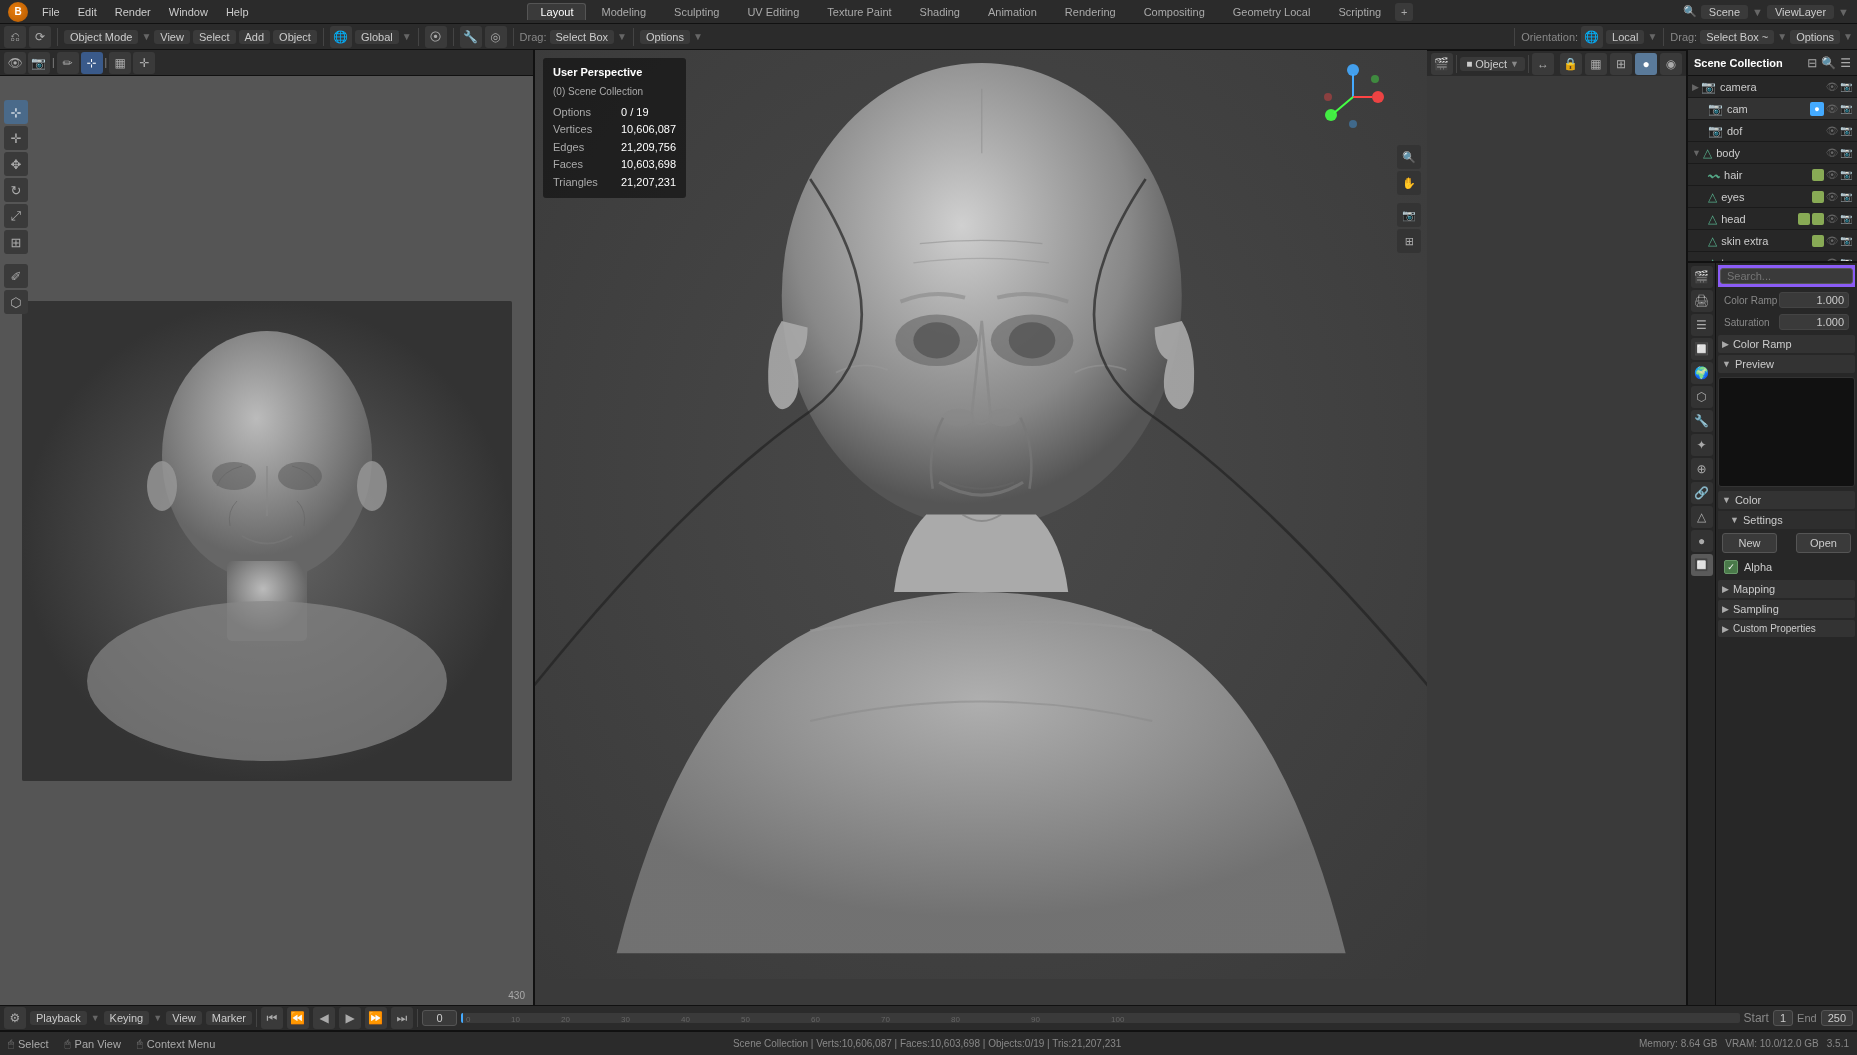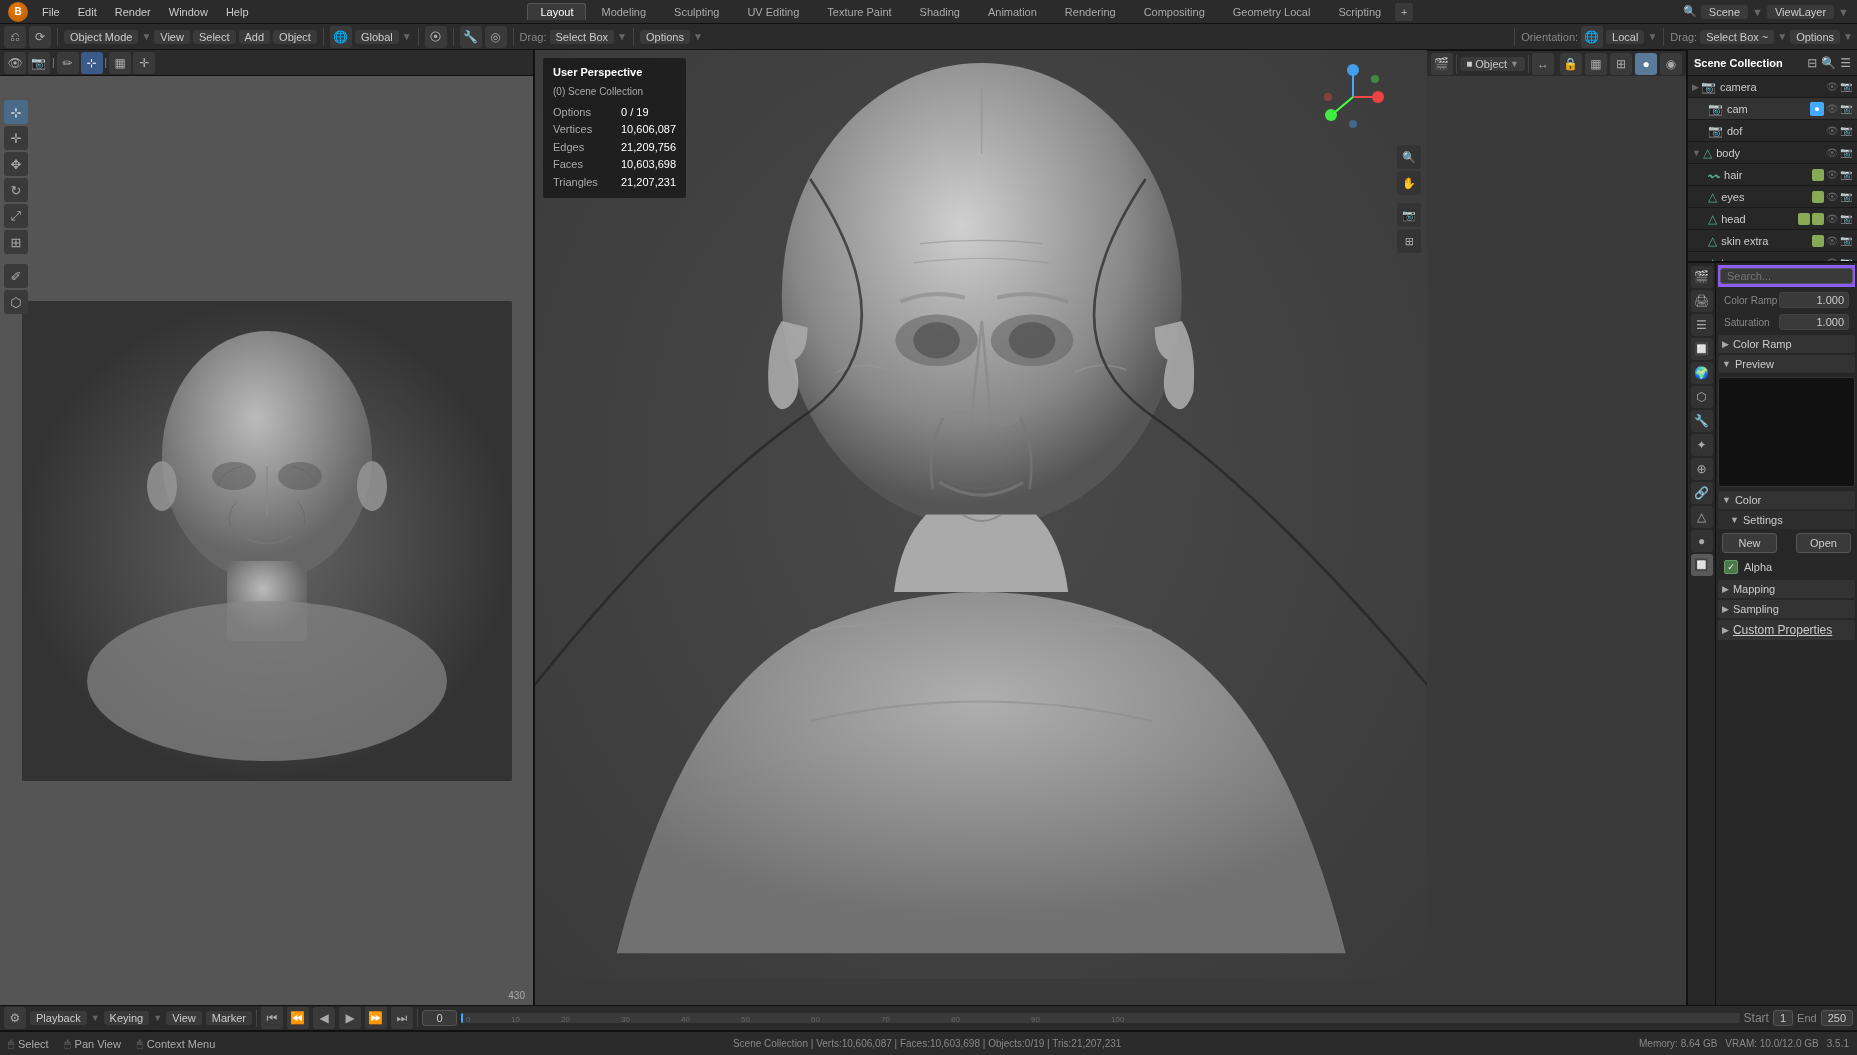--- a/index.html
+++ b/index.html
@@ -718,21 +718,21 @@
           <span style="font-size:11px; color:#ccc;">Mapping</span>
         </div>
 
         <div style="display:flex; align-items:center; padding:3px 4px; background:#333; cursor:pointer; border-radius:2px; margin:2px 0;">
           <span style="color:#aaa; font-size:9px; margin-right:4px;">▶</span>
           <span style="font-size:11px; color:#ccc;">Sampling</span>
         </div>
 
         <div style="display:flex; align-items:center; padding:3px 4px; background:#333; cursor:pointer; border-radius:2px; margin:2px 0;">
           <span style="color:#aaa; font-size:9px; margin-right:4px;">▶</span>
-          <span style="font-size:12px; color:#ccc;text-decoration:underline;">Custom Properties</span>
+          <span style="font-size:10px; color:#ccc;">Custom Properties</span>
         </div>
       </div>
     </div>
   </div>
 </div>
 
 <div style="height:26px; background:#2b2b2b; display:flex; align-items:center; gap:4px; padding:0 4px; border-top:1px solid #111; border-bottom:1px solid #111;">
   <div class="tb-icon-btn">⚙</div>
   <div class="tb-btn">Playback</div>
   <span style="color:#666;font-size:9px;">▼</span>

